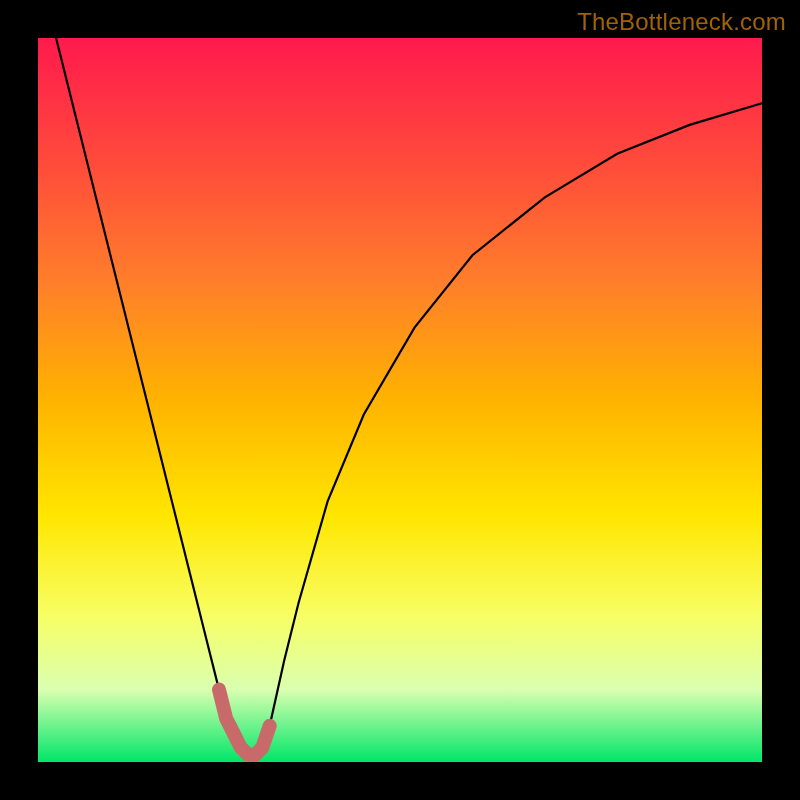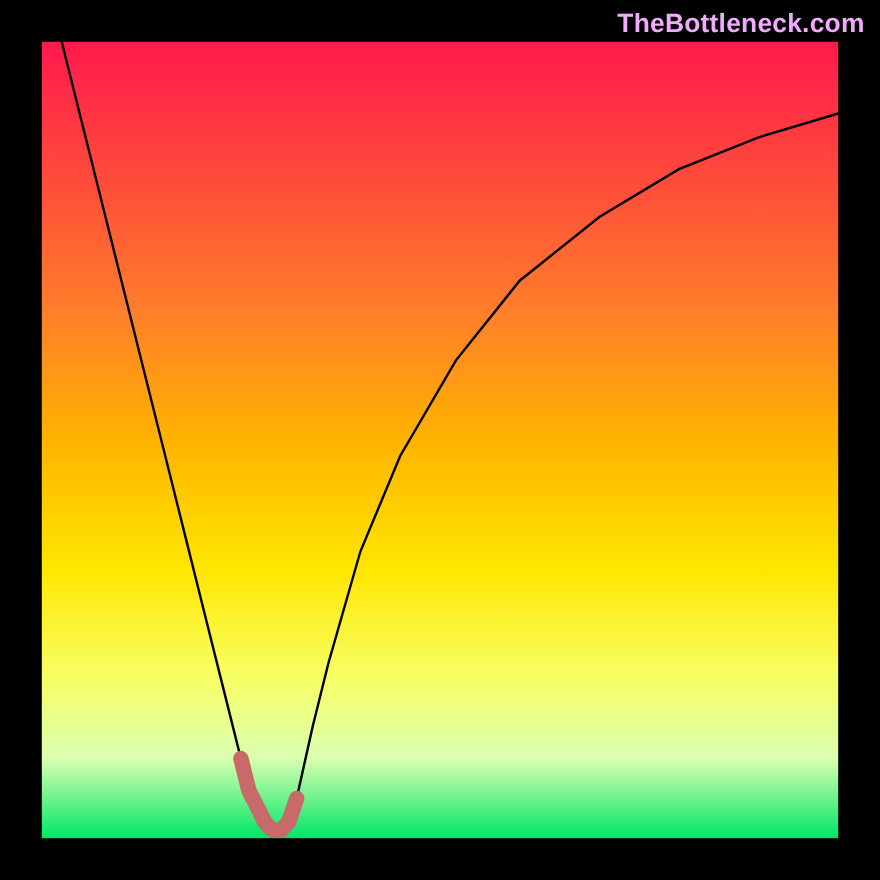--- a/index.html
+++ b/index.html
@@ -29,24 +29,24 @@
       #ffb300 50%,
       #ffe600 66%,
       #f7ff66 80%,
       #daffb0 90%,
       #00e668 100%);
   }
   .watermark {
     position: absolute;
     top: 8px;
     right: 14px;
-    color: #f0abfc;
+    color: #a16207;
     font-size: 24px;
     letter-spacing: 0.2px;
-    font-weight: 700;
+    font-weight: 400;
   }
   svg.curve {
     position: absolute;
     left: 0;
     top: 0;
     width: 724px;
     height: 724px;
     overflow: visible;
   }
 </style>

